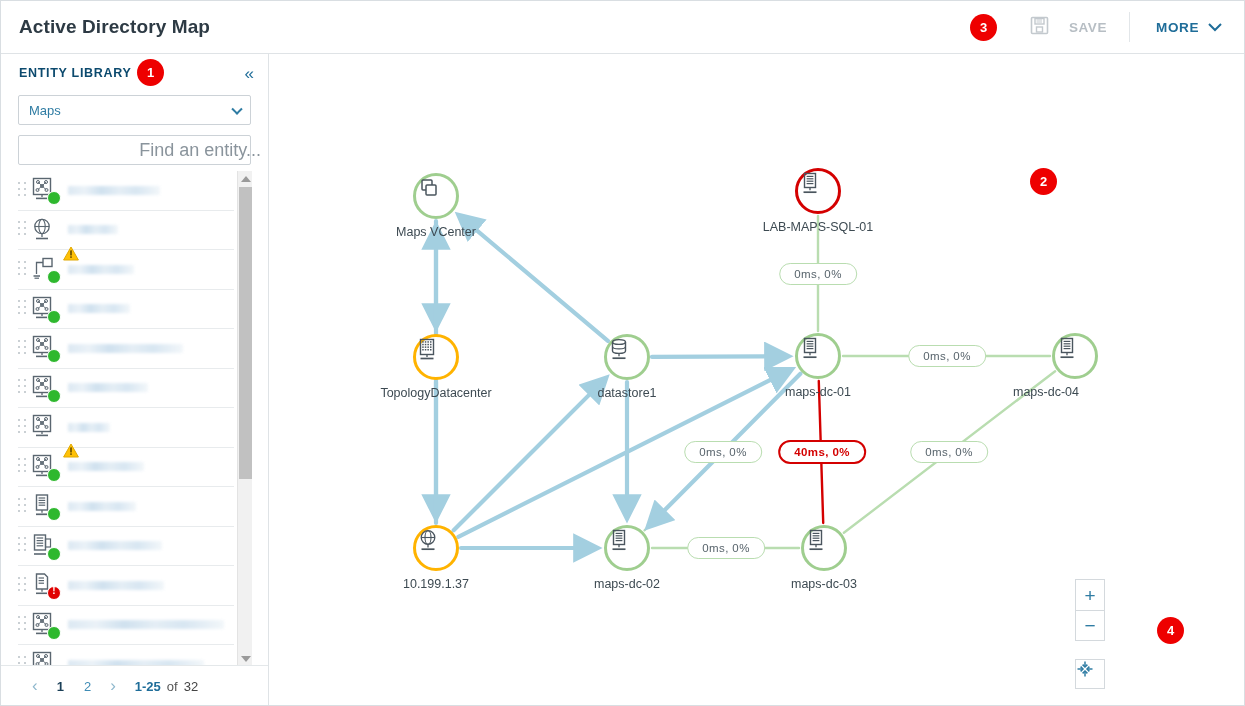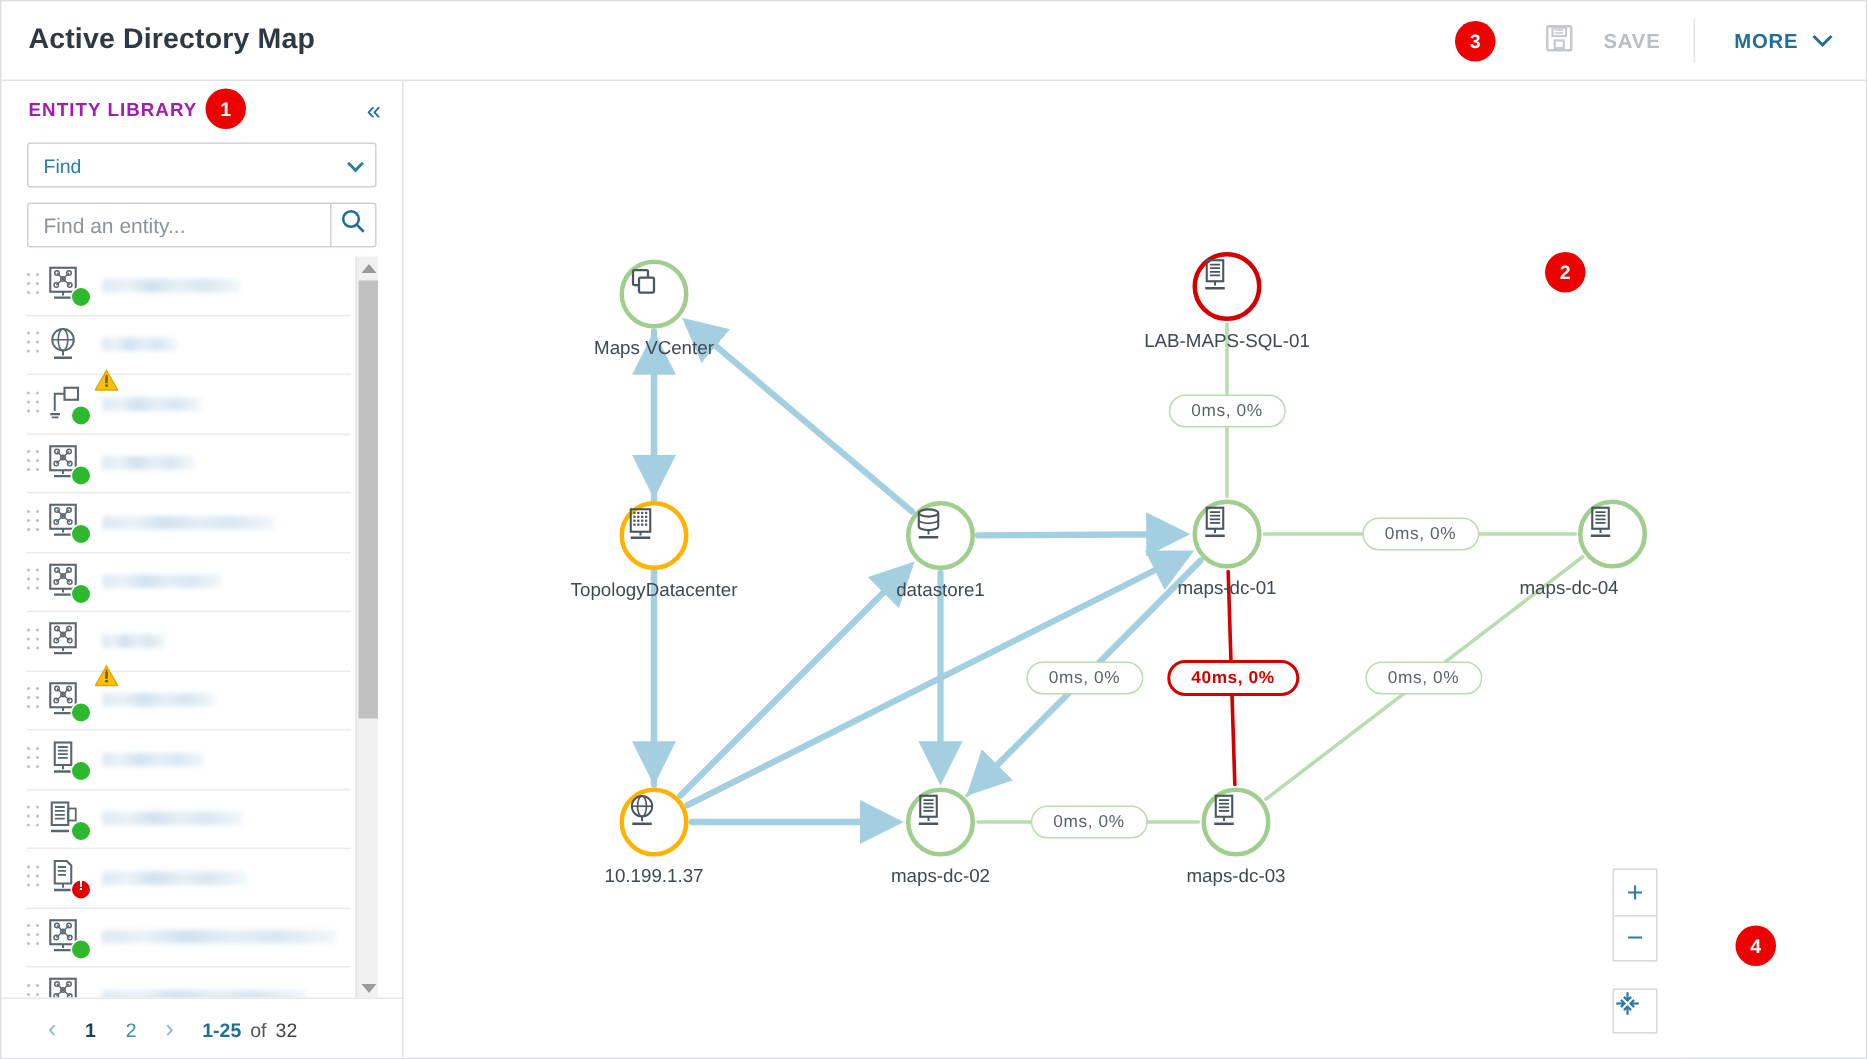--- a/index.html
+++ b/index.html
@@ -82,21 +82,21 @@
     overflow: hidden;
   }
   .side-head {
     position: relative;
     height: 38px;
     display: flex; align-items: center;
     padding: 0 14px 0 18px;
   }
   .side-title {
     font-size: 12.5px; font-weight: bold;
-    color: #a21caf; letter-spacing: .7px;
+    color: #0c4a6e; letter-spacing: .7px;
   }
   .collapse-icon {
     margin-left: auto;
     color: #1f6d99;
     font-size: 17px;
     line-height: 1;
     cursor: pointer;
   }
   .side-ctl { padding: 3px 17px 0 17px; }
   .select-box {
@@ -121,23 +121,24 @@
     margin-top: 10px;
     height: 30px;
     display: flex;
     border: 1px solid #ccd2d7;
     border-radius: 2px;
     background: #fff;
   }
   .search-input {
     flex: 1; border: 0; outline: none;
     padding: 0 10px;
-    font-size: 14px; color: #444;
+    font-size: 18px; color: #444;
     font-family: "Liberation Sans", sans-serif;
     background: transparent;
+    text-align: right;
   }
   .search-input::placeholder { color: #8a949c; }
   .search-btn {
     width: 33px;
     border-left: 1px solid #ccd2d7;
     display: flex; align-items: center; justify-content: center;
     cursor: pointer;
   }
 
   
@@ -341,21 +342,21 @@
   </div>
 
   <div class="sidebar">
     <div class="side-head">
       <div class="side-title">ENTITY LIBRARY</div>
       <div class="collapse-icon">«</div>
     </div>
 
     <div class="side-ctl">
       <div class="select-box">
-        <span>Find</span>
+        <span>Maps</span>
         <span class="select-caret"></span>
       </div>
       <div class="search-row">
         <input class="search-input" value="" placeholder="Find an entity..." style="">
         <div class="search-btn">
           <span>
             <svg width="17" height="17" viewBox="0 0 17 17">
               <circle cx="7" cy="7" r="5.2" fill="none" stroke="#1f6d99" stroke-width="1.7"></circle>
               <line x1="10.8" y1="10.8" x2="15.5" y2="15.5" stroke="#1f6d99" stroke-width="1.7"></line>
             </svg>

